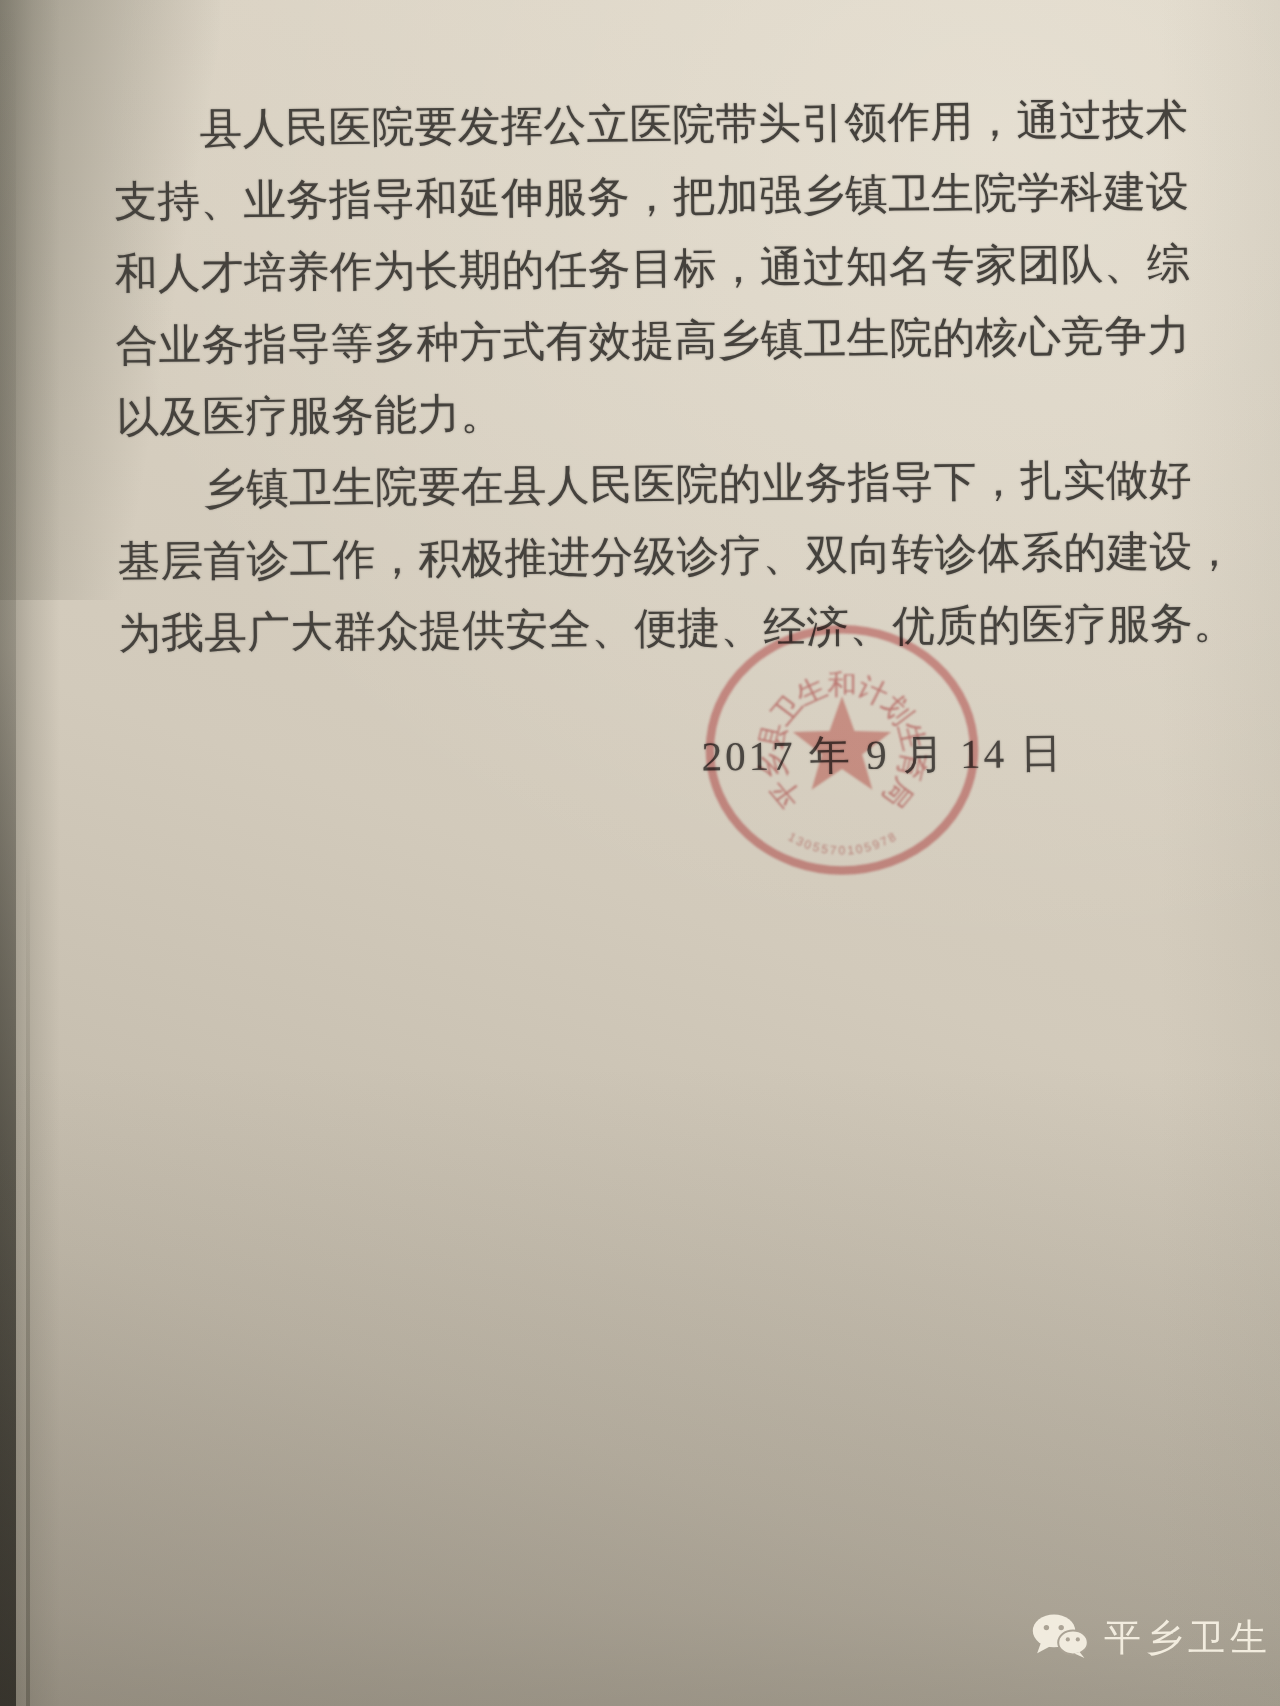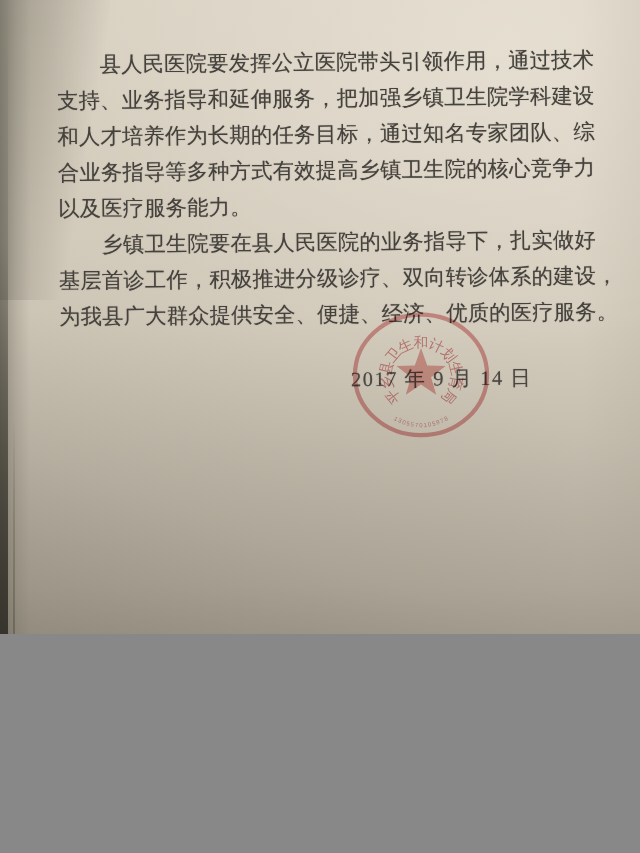--- a/index.html
+++ b/index.html
@@ -1,17 +1,17 @@
 <!DOCTYPE html>
 <html><head>
 <meta charset="utf-8">
 <style>
   html,body{margin:0;padding:0;background:#888;}
   .photo{
-    position:relative;width:640px;height:634px;overflow:hidden;
+    position:relative;width:640px;height:853px;overflow:hidden;
     font-family:"Liberation Serif","DejaVu Serif",serif;
     background:
       radial-gradient(120% 80% at 78% 8%, rgba(255,252,242,.28), rgba(255,252,242,0) 60%),
       linear-gradient(200deg,#ddd5c6 0%,#d8d0c1 28%,#d2cabb 52%,#c2baab 78%,#aba395 100%);
   }
   .shade{position:absolute;pointer-events:none;}
   .corner-shade{left:0;top:0;width:110px;height:300px;
     background:linear-gradient(100deg,rgba(108,105,91,.55),rgba(108,105,91,0) 70%);}
   .edge-band{left:0;top:0;bottom:0;width:30px;
     background:linear-gradient(90deg,rgba(100,97,85,.5),rgba(120,116,103,.22) 55%,rgba(120,116,103,0));}

